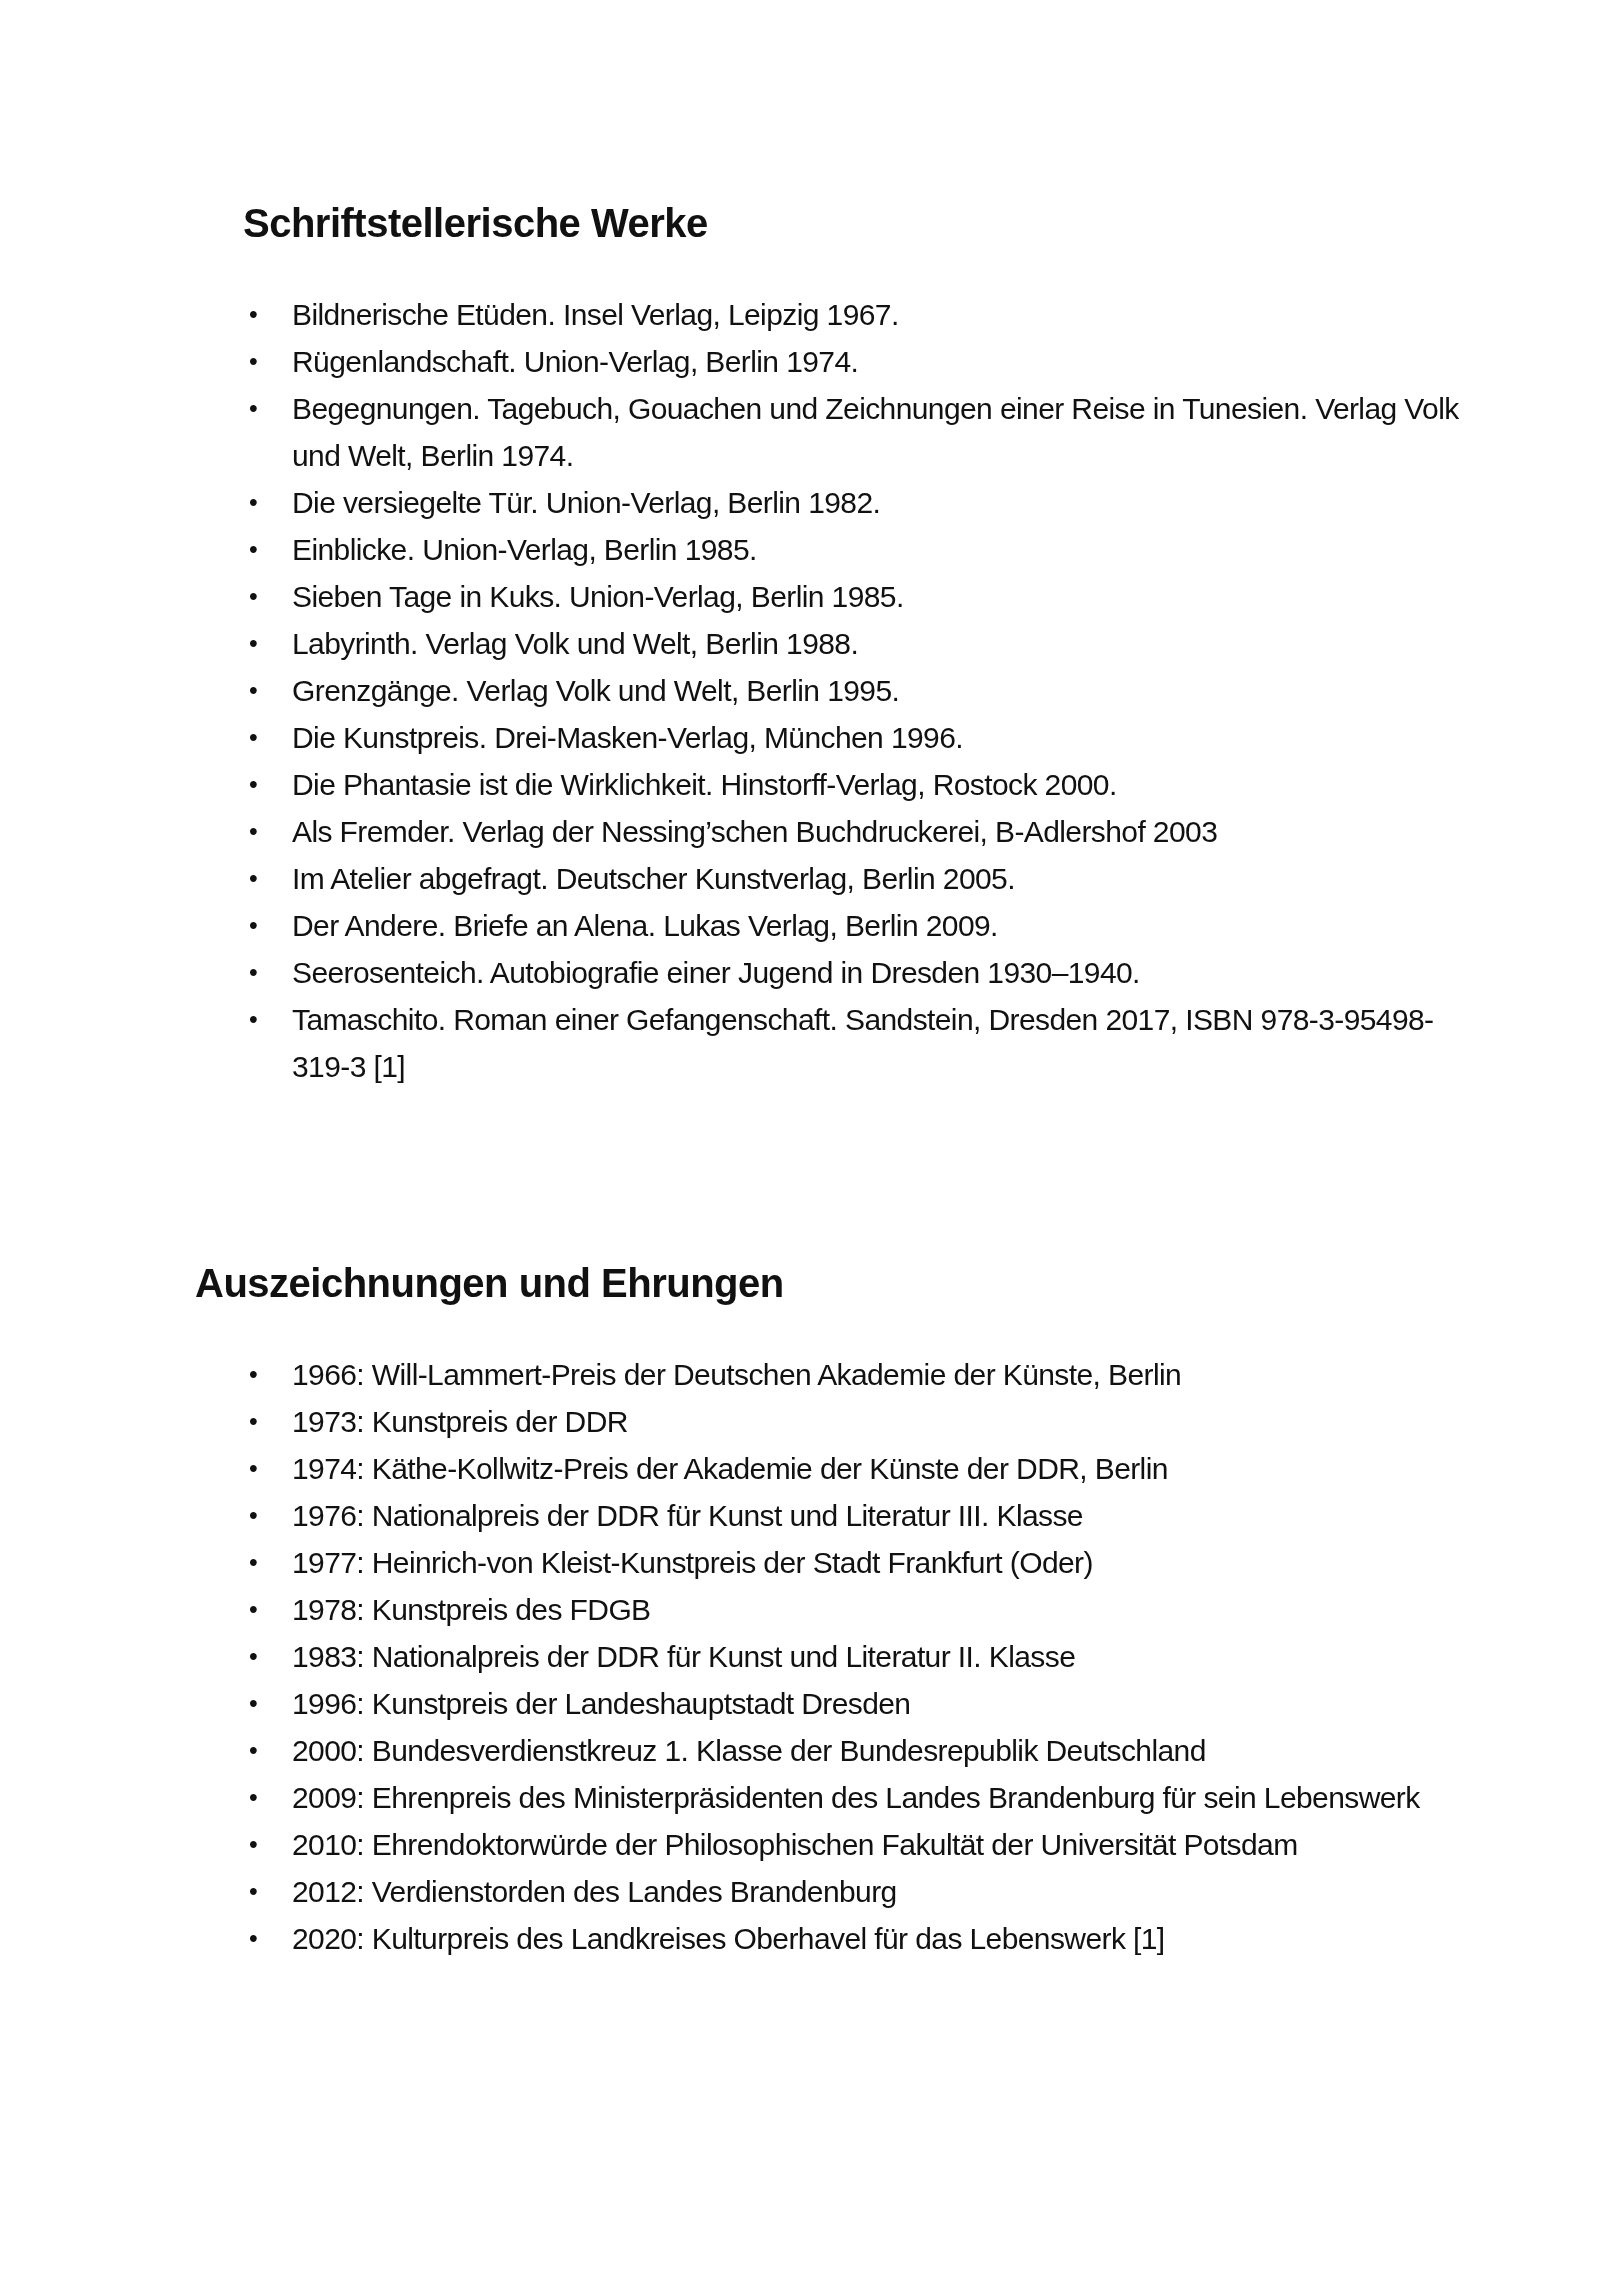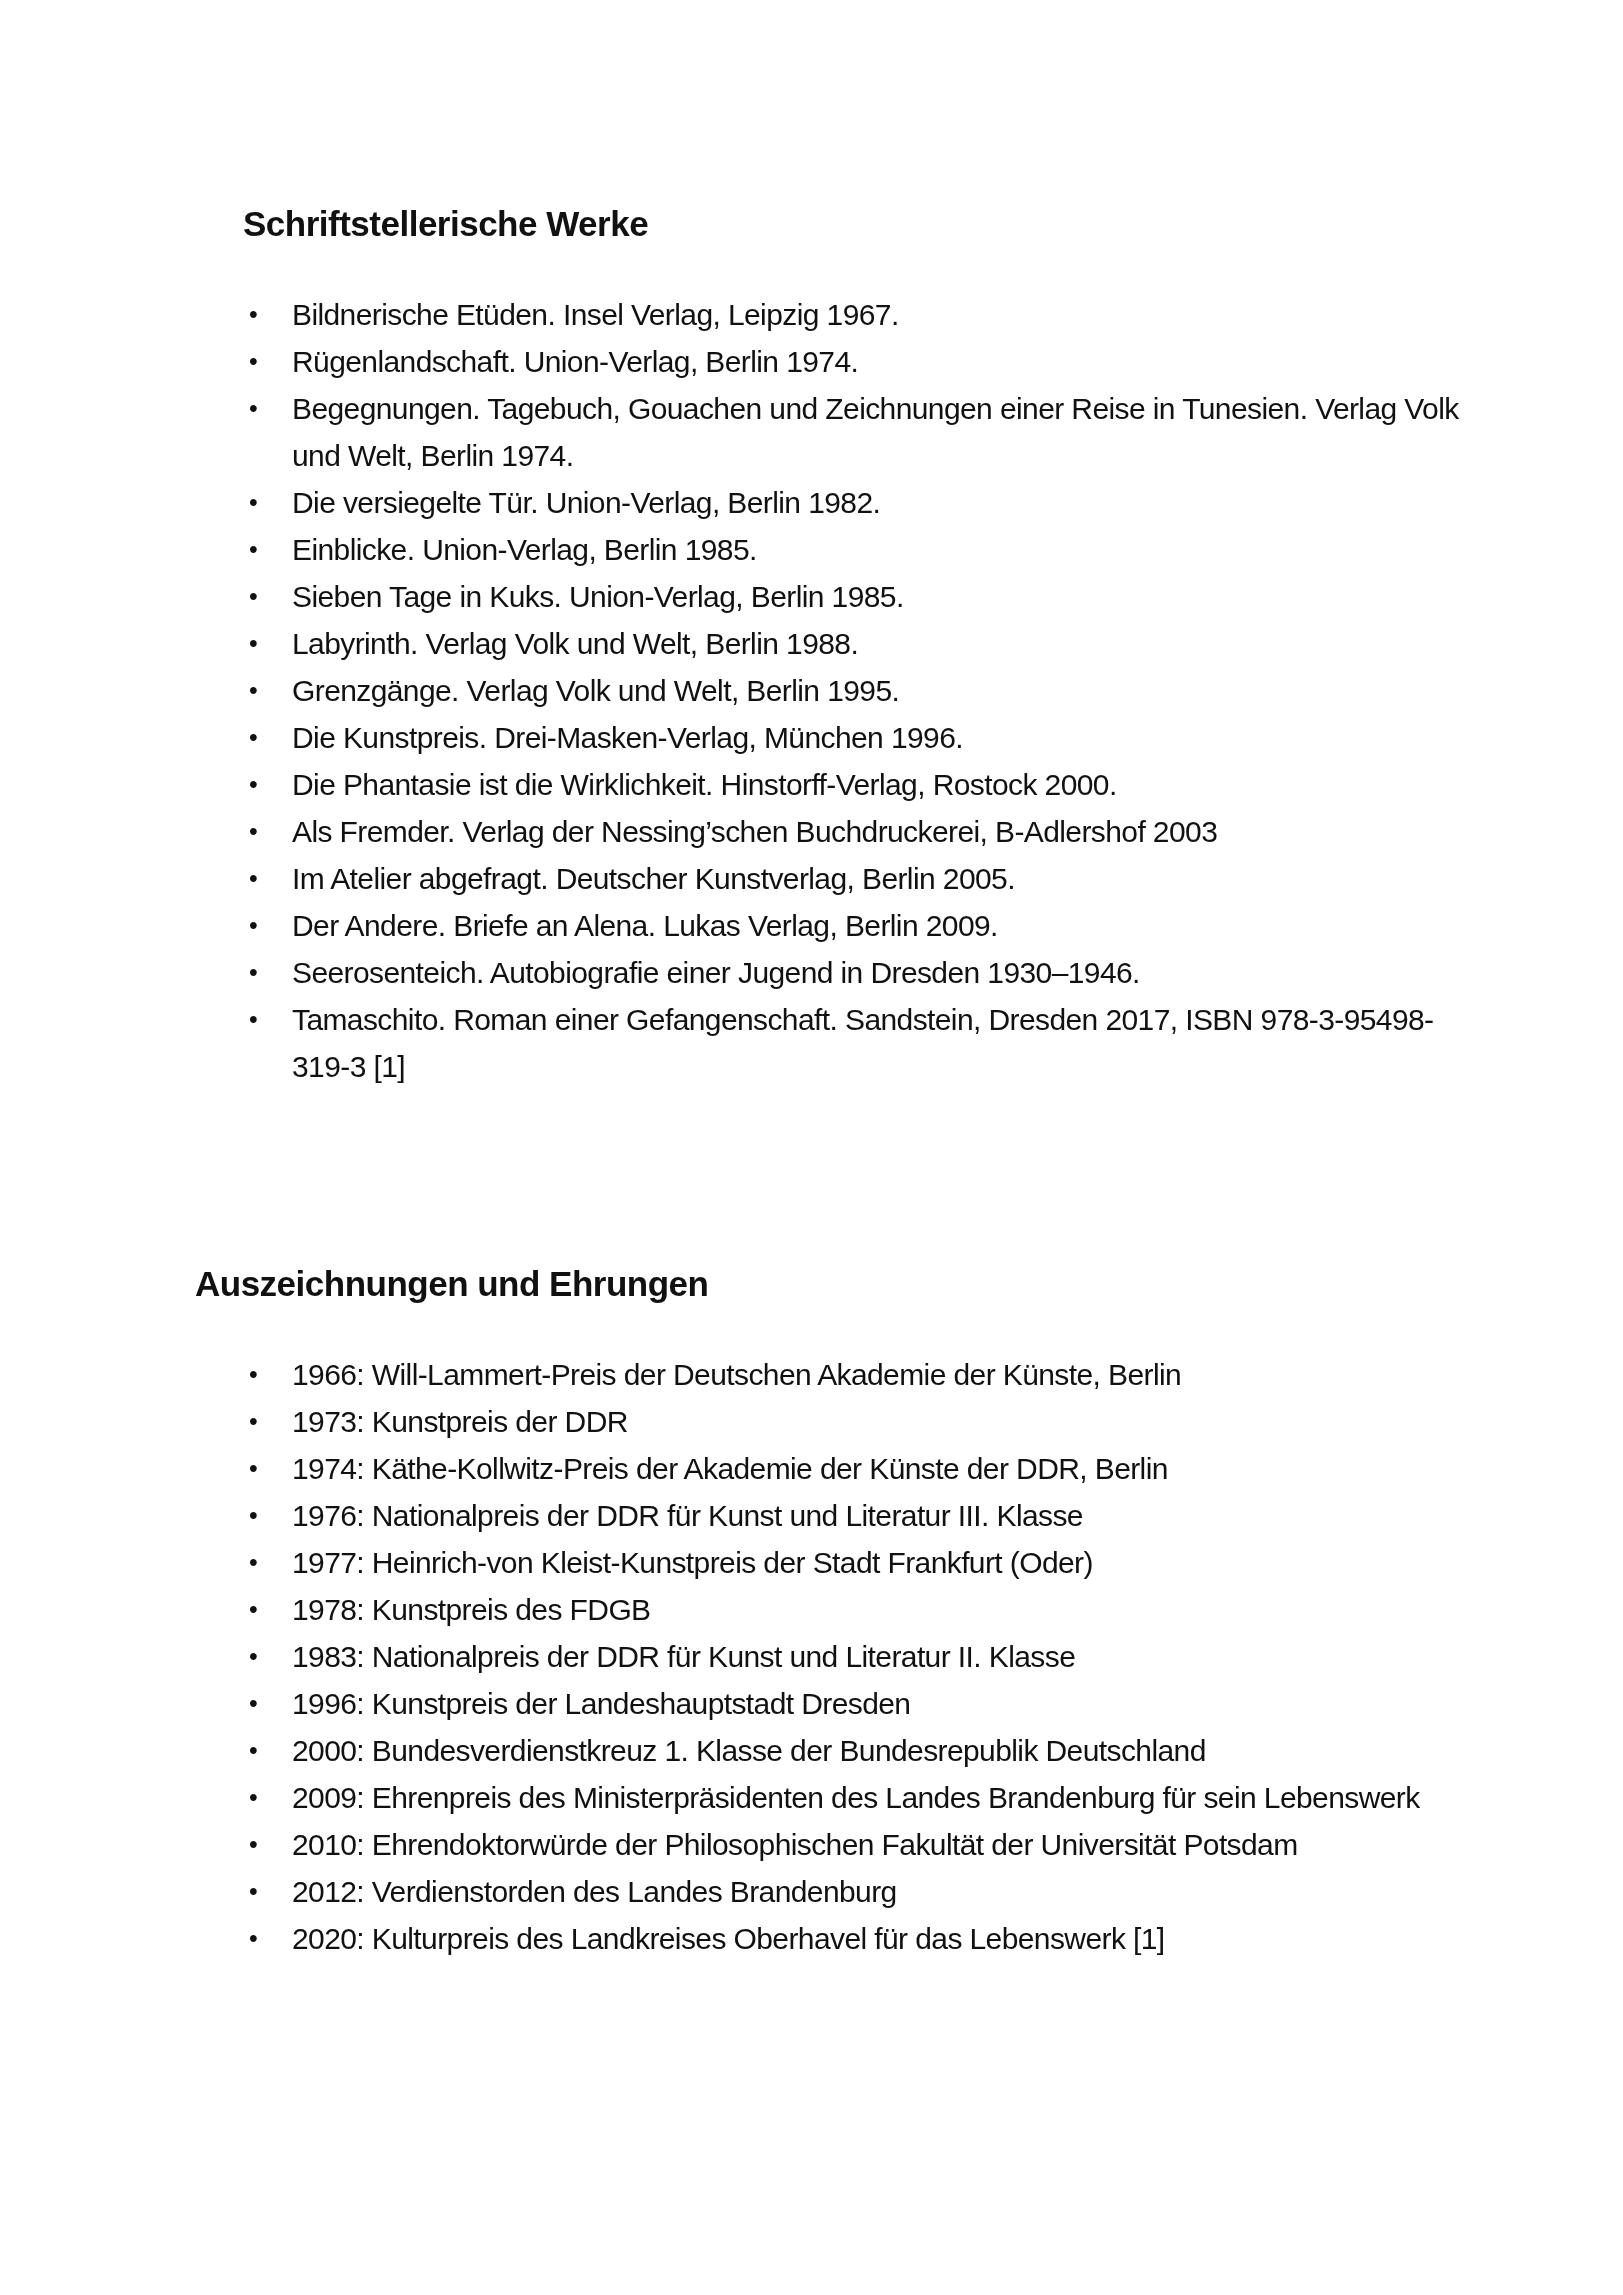--- a/index.html
+++ b/index.html
@@ -1,18 +1,18 @@
 <!DOCTYPE html>
 <html style="font-size:13.5px"><head>
 <meta charset="utf-8">
 <style>
   html, body { margin: 0; padding: 0; background: #ffffff; }
   body { width: 1623px; height: 2295px; position: relative; overflow: hidden;
          font-family: "Liberation Sans", sans-serif; color: #111111; }
-  .heading { position: absolute; margin: 0; font-weight: bold; font-size: 35px;
+  .heading { position: absolute; margin: 0; font-weight: bold; font-size: 40px;
              line-height: 47px; letter-spacing: -0.5px; white-space: nowrap; }
   #h1 { left: 243px; top: 200px; }
   #h2 { left: 195px; top: 1260px; }
   ul.list { position: absolute; left: 0; margin: 0; padding: 0; list-style: none; }
   #list1 { top: 291px; }
   #list2 { top: 1351px; }
   li.item { position: relative; padding-left: 292px; width: 1167px;
             font-size: 30px; line-height: 47px; letter-spacing: -0.6px; }
   li.item .bullet { position: absolute; left: 249px; top: 0; font-size: 25px; line-height: 47px; }
   .title { }
@@ -30,21 +30,21 @@
   <li class="item"><span class="bullet">•</span><span class="title">Die versiegelte Tür.</span><span> Union-Verlag, Berlin 1982.</span></li>
   <li class="item"><span class="bullet">•</span><span class="title">Einblicke.</span><span> Union-Verlag, Berlin 1985.</span></li>
   <li class="item"><span class="bullet">•</span><span class="title">Sieben Tage in Kuks.</span><span> Union-Verlag, Berlin 1985.</span></li>
   <li class="item"><span class="bullet">•</span><span class="title">Labyrinth.</span><span> Verlag Volk und Welt, Berlin 1988.</span></li>
   <li class="item"><span class="bullet">•</span><span class="title">Grenzgänge.</span><span> Verlag Volk und Welt, Berlin 1995.</span></li>
   <li class="item"><span class="bullet">•</span><span class="title">Die Kunstpreis.</span><span> Drei-Masken-Verlag, München 1996.</span></li>
   <li class="item"><span class="bullet">•</span><span class="title">Die Phantasie ist die Wirklichkeit.</span><span> Hinstorff-Verlag, Rostock 2000.</span></li>
   <li class="item"><span class="bullet">•</span><span class="title">Als Fremder.</span><span> Verlag der Nessing’schen Buchdruckerei, B-Adlershof 2003</span></li>
   <li class="item"><span class="bullet">•</span><span class="title">Im Atelier abgefragt.</span><span> Deutscher Kunstverlag, Berlin 2005.</span></li>
   <li class="item"><span class="bullet">•</span><span class="title">Der Andere. Briefe an Alena.</span><span> Lukas Verlag, Berlin 2009.</span></li>
-  <li class="item"><span class="bullet">•</span><span class="title">Seerosenteich. Autobiografie einer Jugend in Dresden 1930–1946.</span></li>
+  <li class="item"><span class="bullet">•</span><span class="title">Seerosenteich. Autobiografie einer Jugend in Dresden 1930–1940.</span></li>
   <li class="item"><span class="bullet">•</span><span class="title">Tamaschito. Roman einer Gefangenschaft.</span><span> Sandstein, Dresden 2017, ISBN 978-3-95498-319-3  [1]</span></li>
 </ul>
 
 <h2 id="h2" class="heading">Auszeichnungen und Ehrungen</h2>
 
 <ul id="list2" class="list">
   <li class="item"><span class="bullet">•</span><span>1966: Will-Lammert-Preis der Deutschen Akademie der Künste, Berlin</span></li>
   <li class="item"><span class="bullet">•</span><span>1973: Kunstpreis der DDR</span></li>
   <li class="item"><span class="bullet">•</span><span>1974: Käthe-Kollwitz-Preis der Akademie der Künste der DDR, Berlin</span></li>
   <li class="item"><span class="bullet">•</span><span>1976: Nationalpreis der DDR für Kunst und Literatur III. Klasse</span></li>

